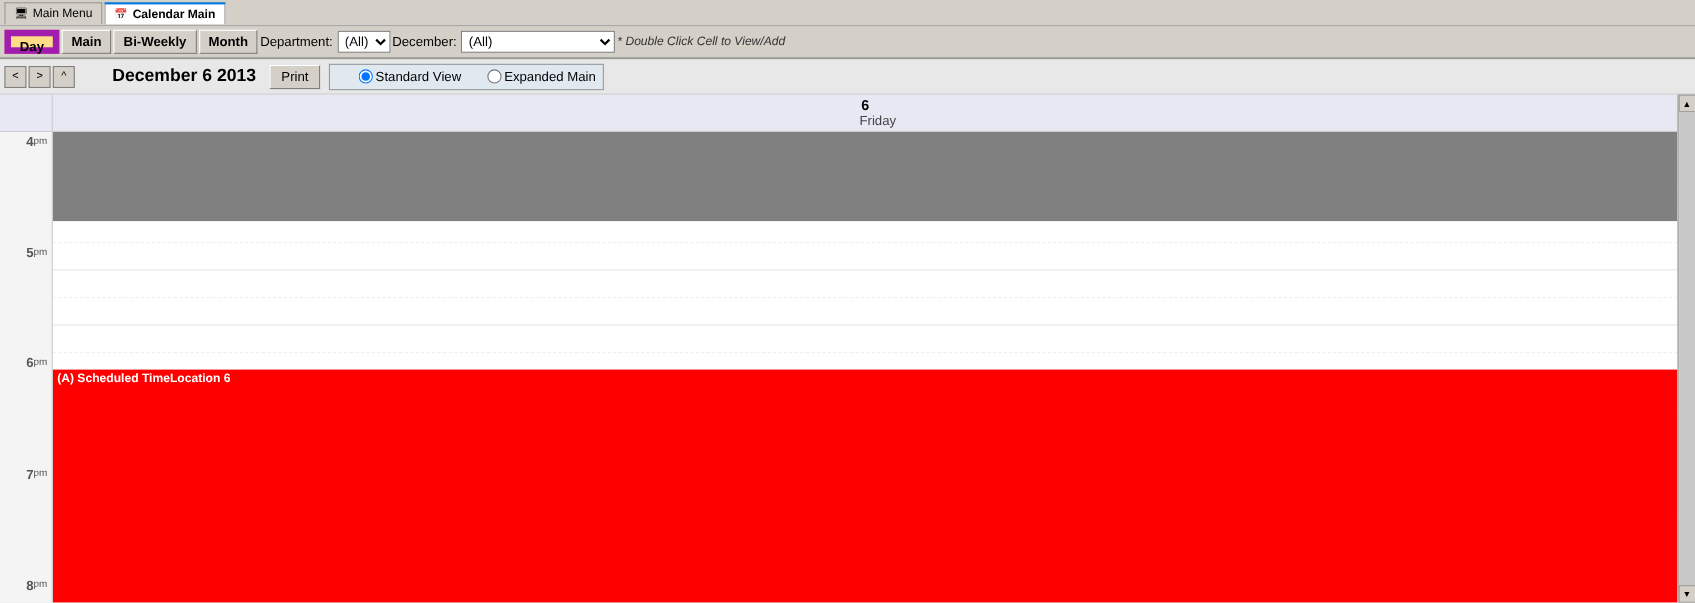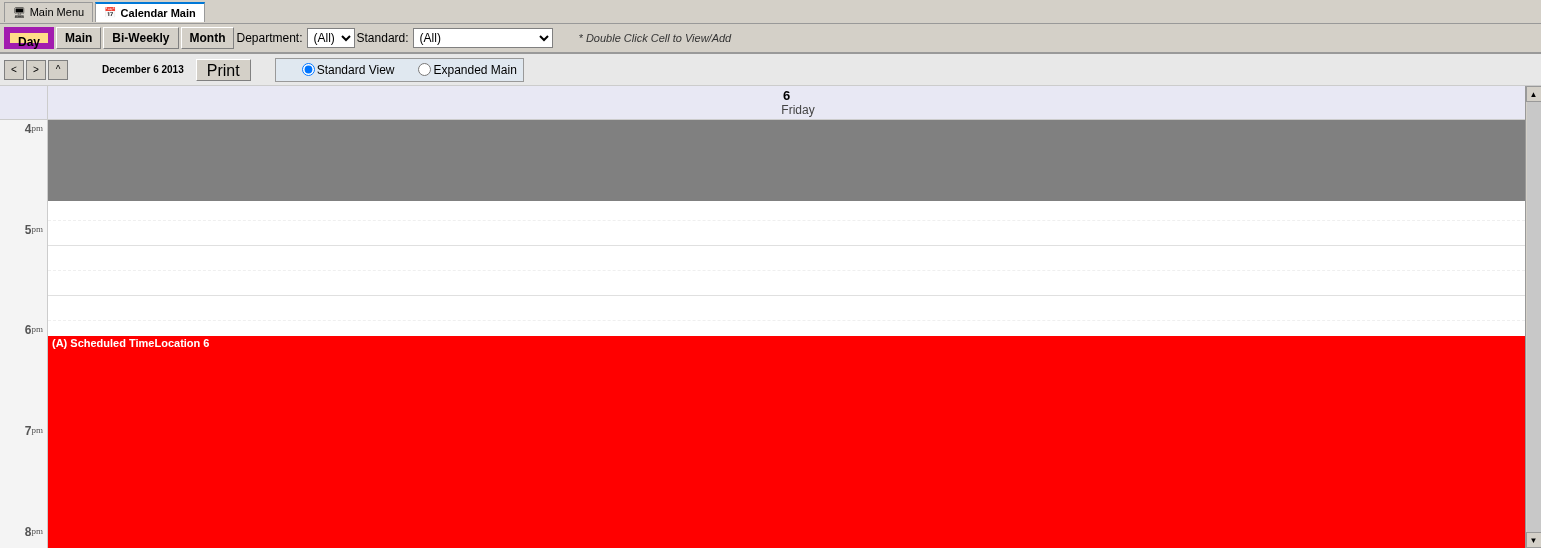--- a/index.html
+++ b/index.html
@@ -63,21 +63,21 @@
       margin-right: 2px;
     }
     .toolbar-select {
       height: 20px;
       font-size: 12px;
       border: 1px solid #808080;
       background: #fff;
       padding: 0 2px;
     }
     .toolbar-hint {
-      margin-left: 24px;
+      margin-left: 0;
       font-size: 11px;
       color: #333;
       font-style: italic;
     }
 
     
     .nav-row {
       display: flex;
       align-items: center;
       background: #e8e8e8;
@@ -91,35 +91,35 @@
       width: 20px;
       height: 20px;
       font-size: 10px;
       cursor: pointer;
       display: flex;
       align-items: center;
       justify-content: center;
       margin-right: 2px;
     }
     .date-title {
-      font-size: 10px;
+      font-size: 16px;
       font-weight: bold;
       margin: 0 12px;
       padding-left: 20px;
     }
     .print-btn {
       background: #d4d0c8;
       border: 1px solid #808080;
       border-top-color: #fff;
       border-left-color: #fff;
       padding: 2px 10px;
-      font-size: 16px;
+      font-size: 12px;
       cursor: pointer;
       height: 22px;
-      margin-right: 24px;
+      margin-right: 8px;
     }
     .view-options {
       display: flex;
       align-items: center;
       gap: 4px;
       background: #e0e8f0;
       border: 1px solid #999;
       padding: 2px 6px;
       height: 24px;
     }
@@ -179,21 +179,20 @@
       color: #555;
       position: relative;
     }
     .time-slot-label .hour {
       font-weight: bold;
       font-size: 12px;
     }
     .time-slot-label .ampm {
       font-size: 9px;
       margin-top: 1px;
-      font-family: Liberation Serif, serif;
     }
 
     
     .event-gray {
       background: #808080;
       position: absolute;
       left: 0;
       right: 0;
     }
     .event-red {
@@ -263,21 +262,21 @@
 
 <div class="toolbar">
   <button class="toolbar-btn active">Day</button>
   <button class="toolbar-btn">Main</button>
   <button class="toolbar-btn">Bi-Weekly</button>
   <button class="toolbar-btn">Month</button>
   <span class="toolbar-label">Department:</span>
   <select class="toolbar-select">
     <option>(All)</option>
   </select>
-  <span class="toolbar-label">Standard:</span>
+  <span class="toolbar-label">December:</span>
   <select class="toolbar-select" style="width:140px;">
     <option>(All)</option>
   </select>
   <span class="toolbar-hint">* Double Click Cell to View/Add</span>
 </div>
 
 <div class="nav-row">
   <button class="nav-btn">&lt;</button>
   <button class="nav-btn">&gt;</button>
   <button class="nav-btn">^</button>

